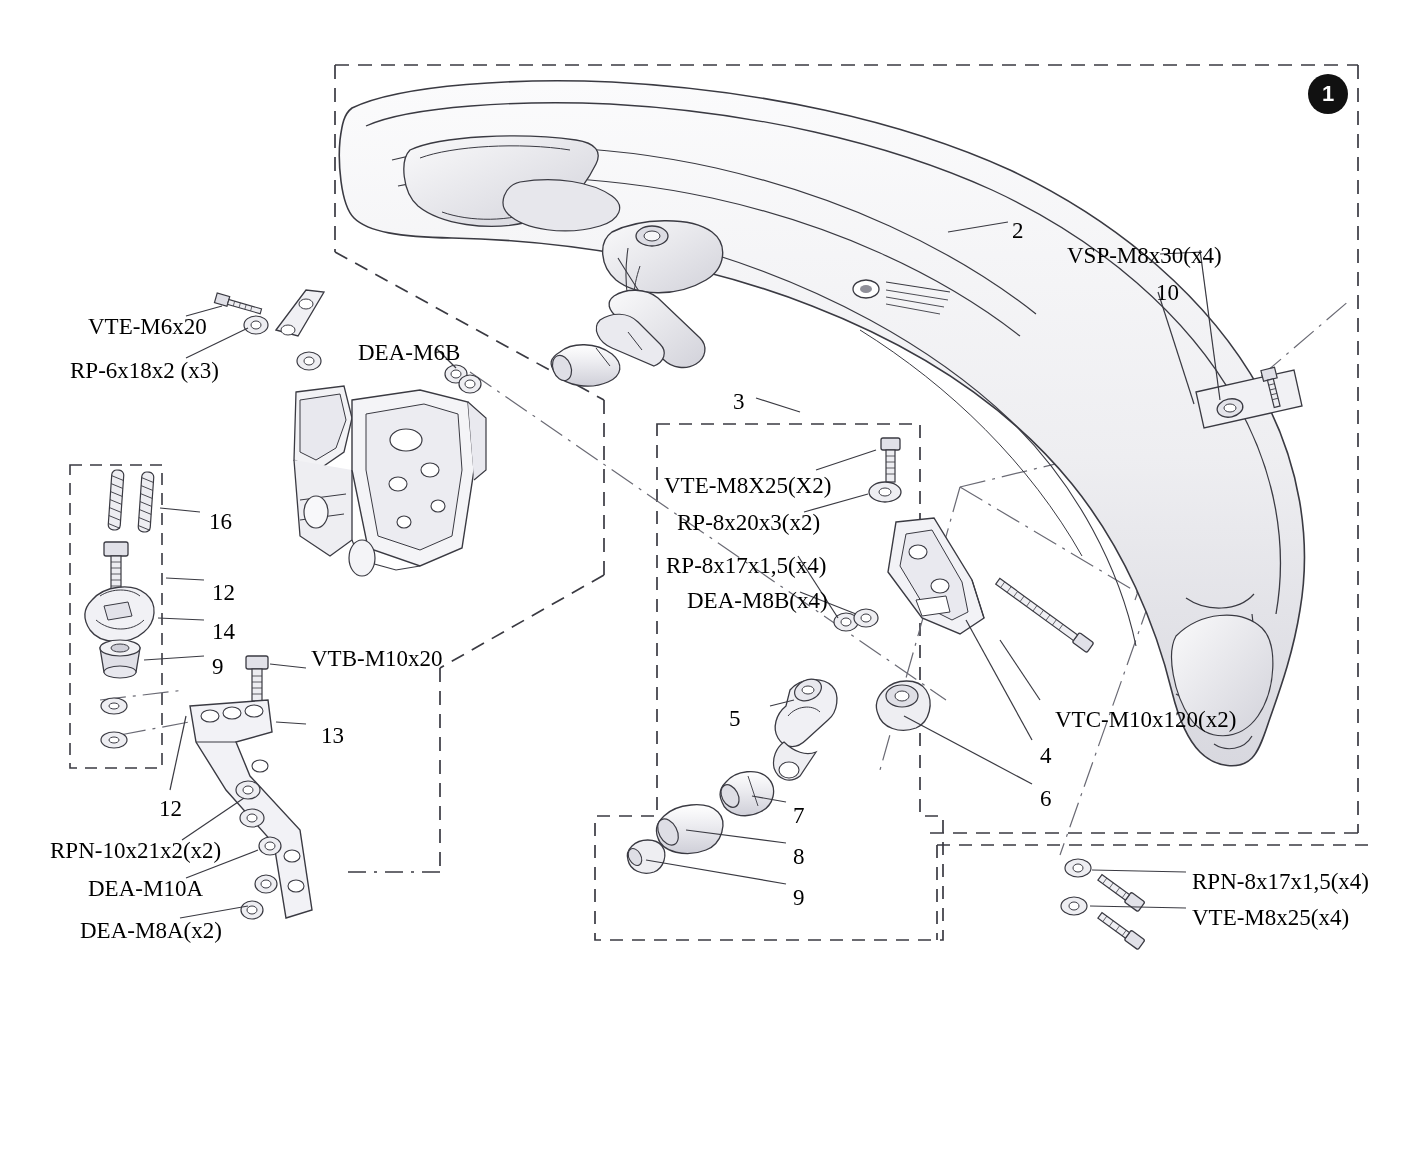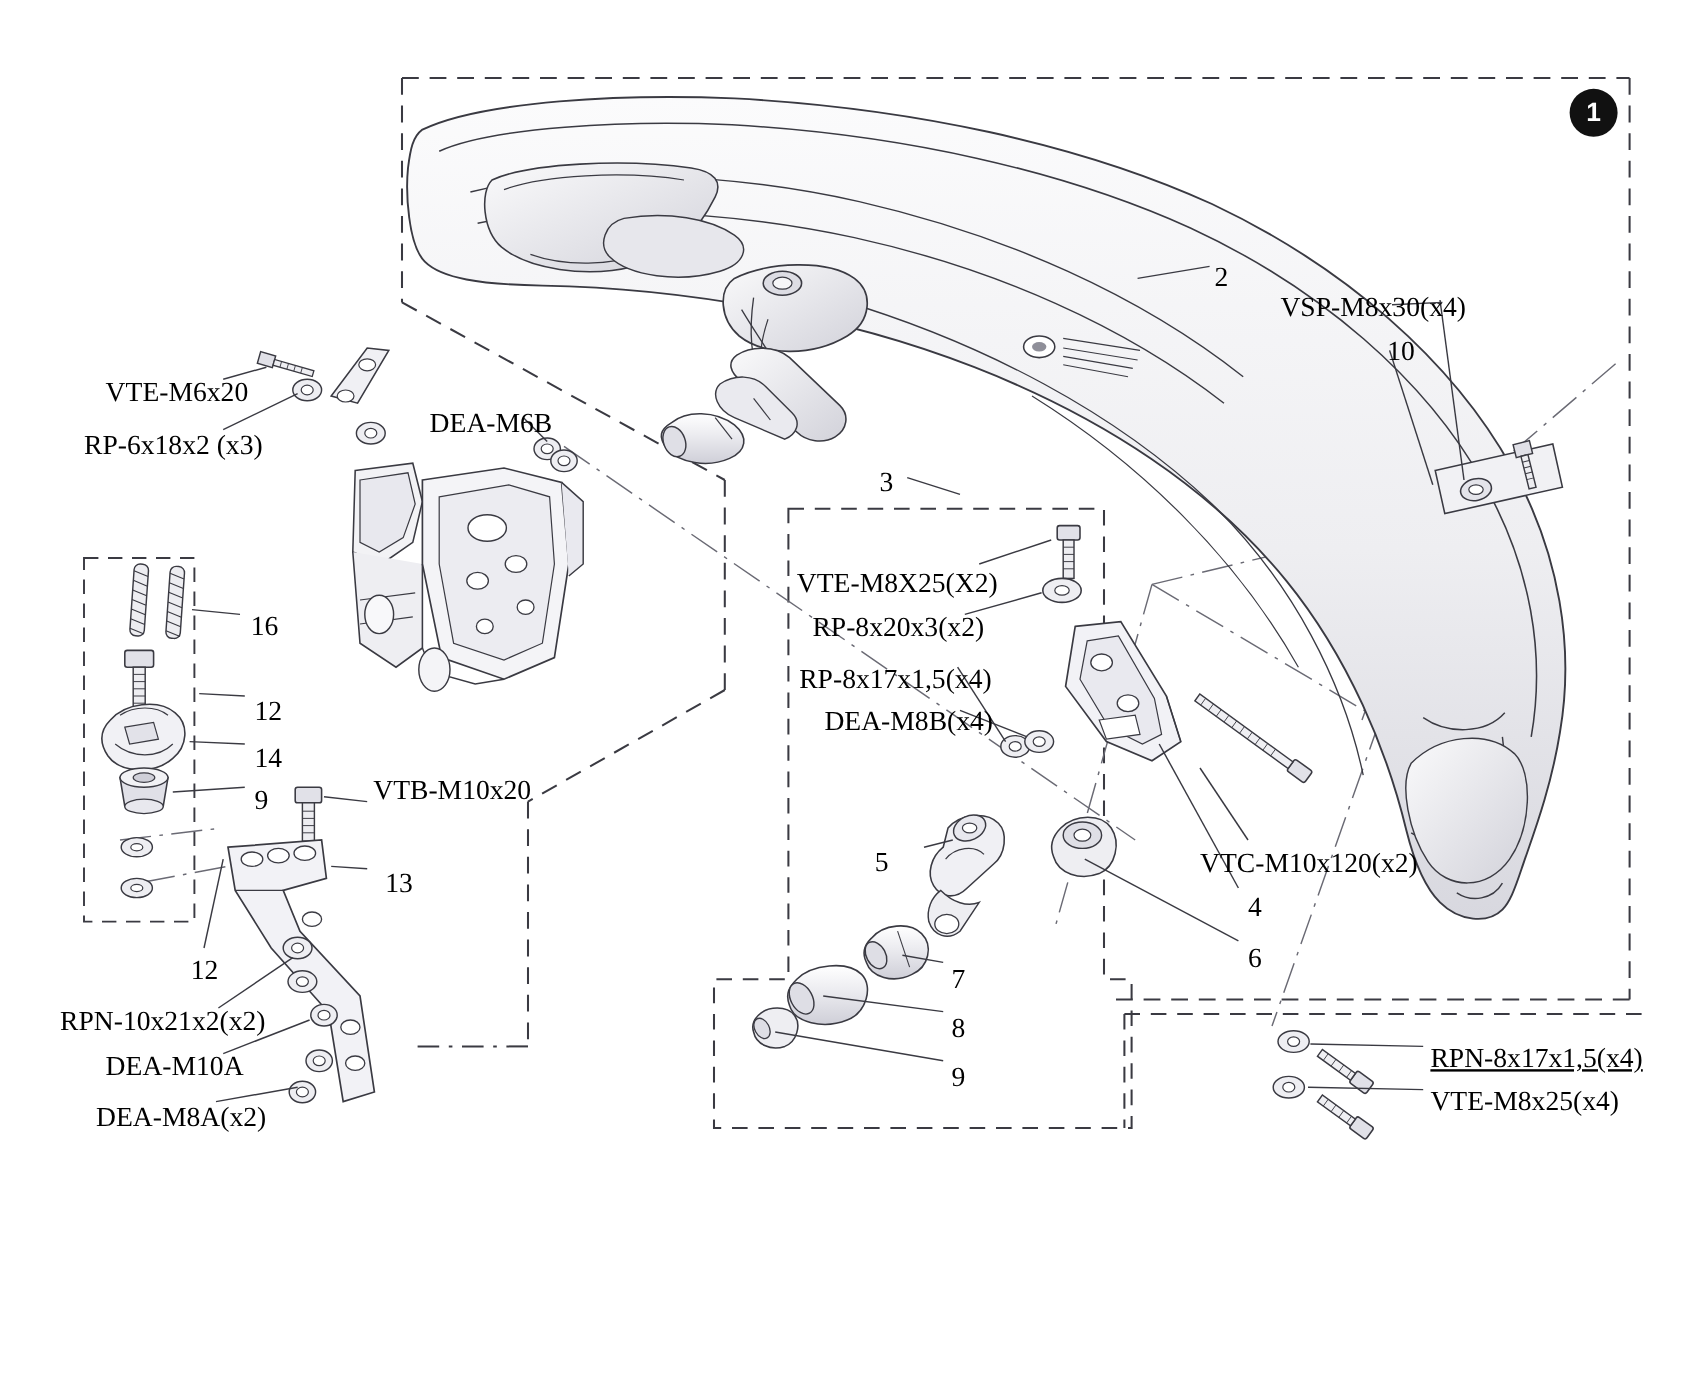--- a/index.html
+++ b/index.html
@@ -467,21 +467,21 @@
   <div class="lbl big" style="left:793px;  top:886px;">9</div>
 
   <div class="lbl" style="left:88px;   top:315px;">VTE-M6x20</div>
   <div class="lbl" style="left:70px;   top:359px;">RP-6x18x2 (x3)</div>
   <div class="lbl" style="left:358px;  top:341px;">DEA-M6B</div>
   <div class="lbl" style="left:1067px; top:244px;">VSP-M8x30(x4)</div>
   <div class="lbl" style="left:664px;  top:474px;">VTE-M8X25(X2)</div>
   <div class="lbl" style="left:677px;  top:511px;">RP-8x20x3(x2)</div>
   <div class="lbl" style="left:666px;  top:554px;">RP-8x17x1,5(x4)</div>
   <div class="lbl" style="left:687px;  top:589px;">DEA-M8B(x4)</div>
-  <div class="lbl" style="left:1000px; top:708px;">VTC-M10x120(x2)</div>
+  <div class="lbl" style="left:1055px; top:708px;">VTC-M10x120(x2)</div>
   <div class="lbl" style="left:311px;  top:647px;">VTB-M10x20</div>
   <div class="lbl" style="left:50px;   top:839px;">RPN-10x21x2(x2)</div>
   <div class="lbl" style="left:88px;   top:877px;">DEA-M10A</div>
   <div class="lbl" style="left:80px;   top:919px;">DEA-M8A(x2)</div>
-  <div class="lbl" style="left:1192px; top:870px;text-decoration:underline;">RPN-8x17x1,5(x4)</div>
+  <div class="lbl" style="left:1192px; top:870px;">RPN-8x17x1,5(x4)</div>
   <div class="lbl" style="left:1192px; top:906px;">VTE-M8x25(x4)</div>
 
 </div>
 
 </body></html>

